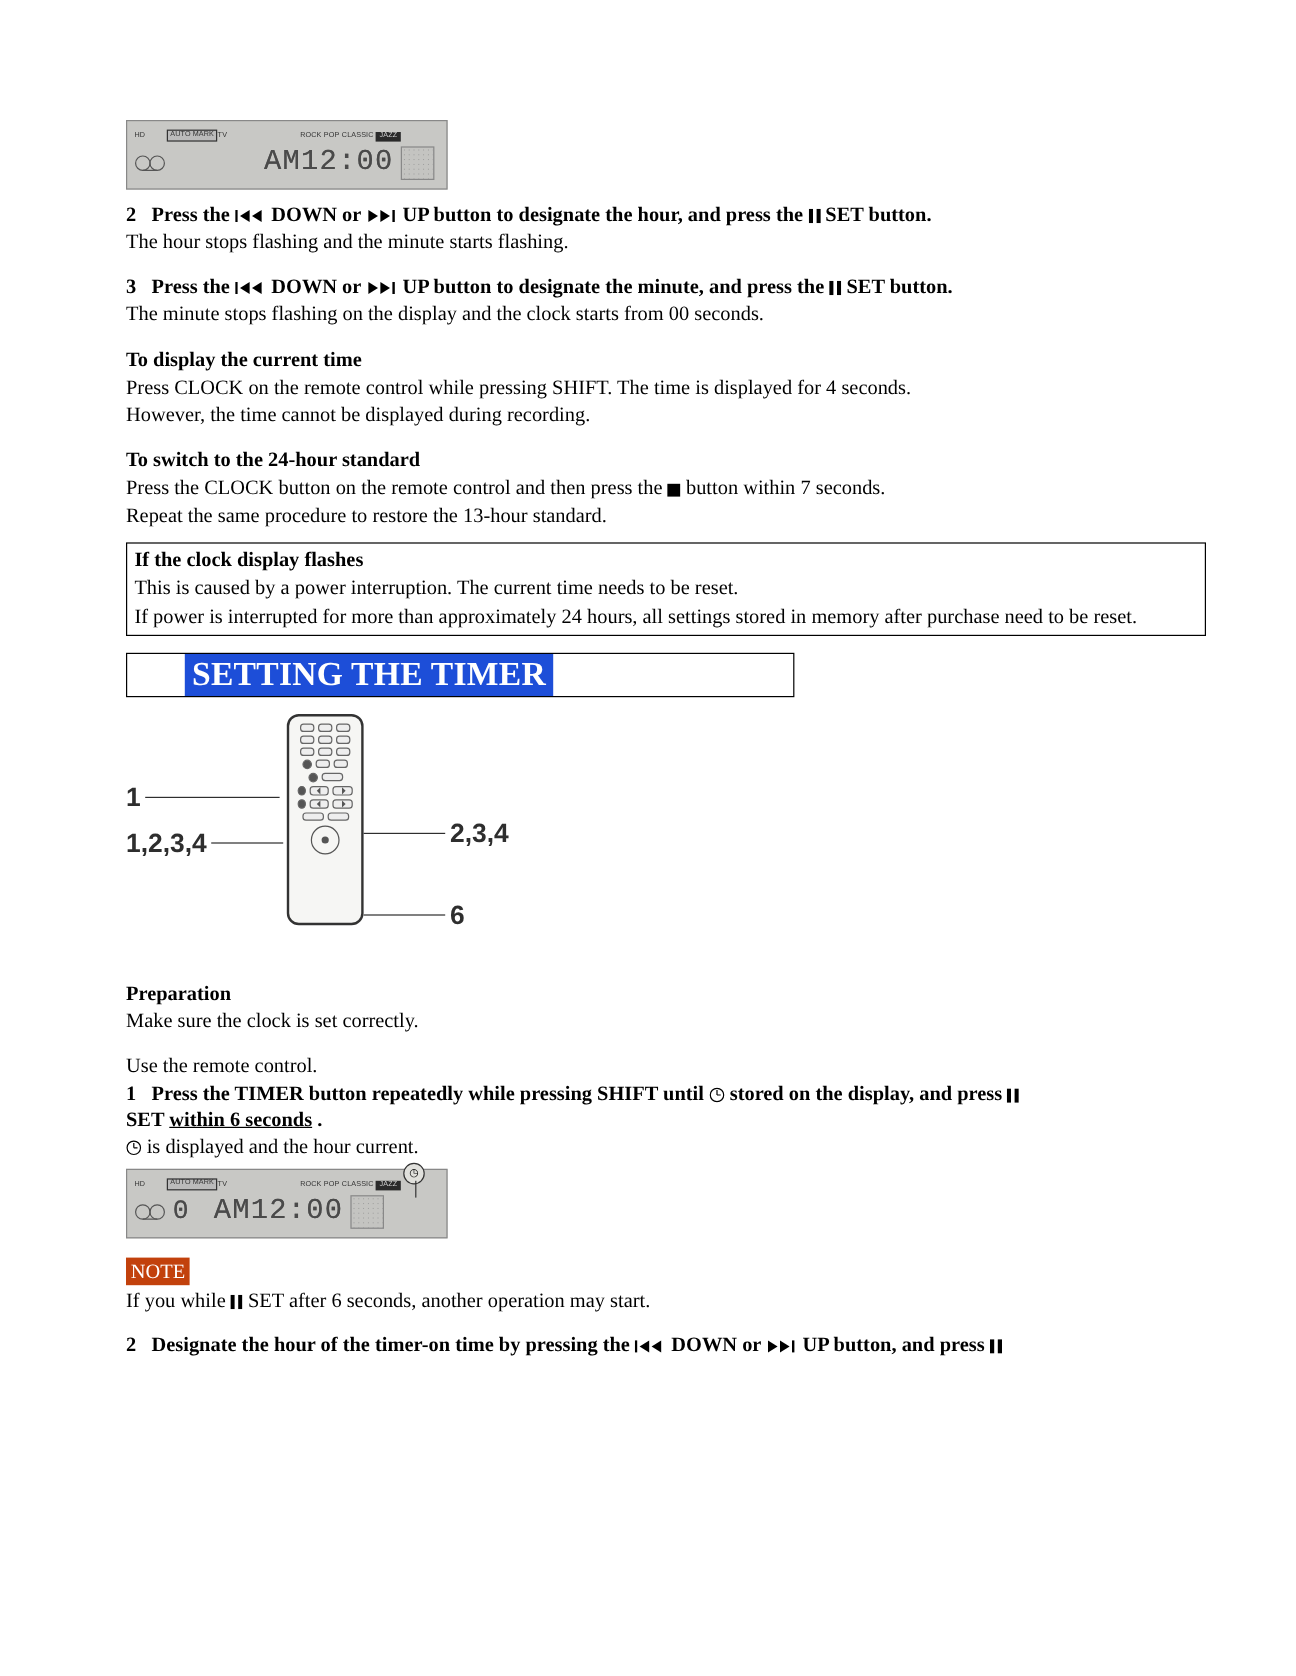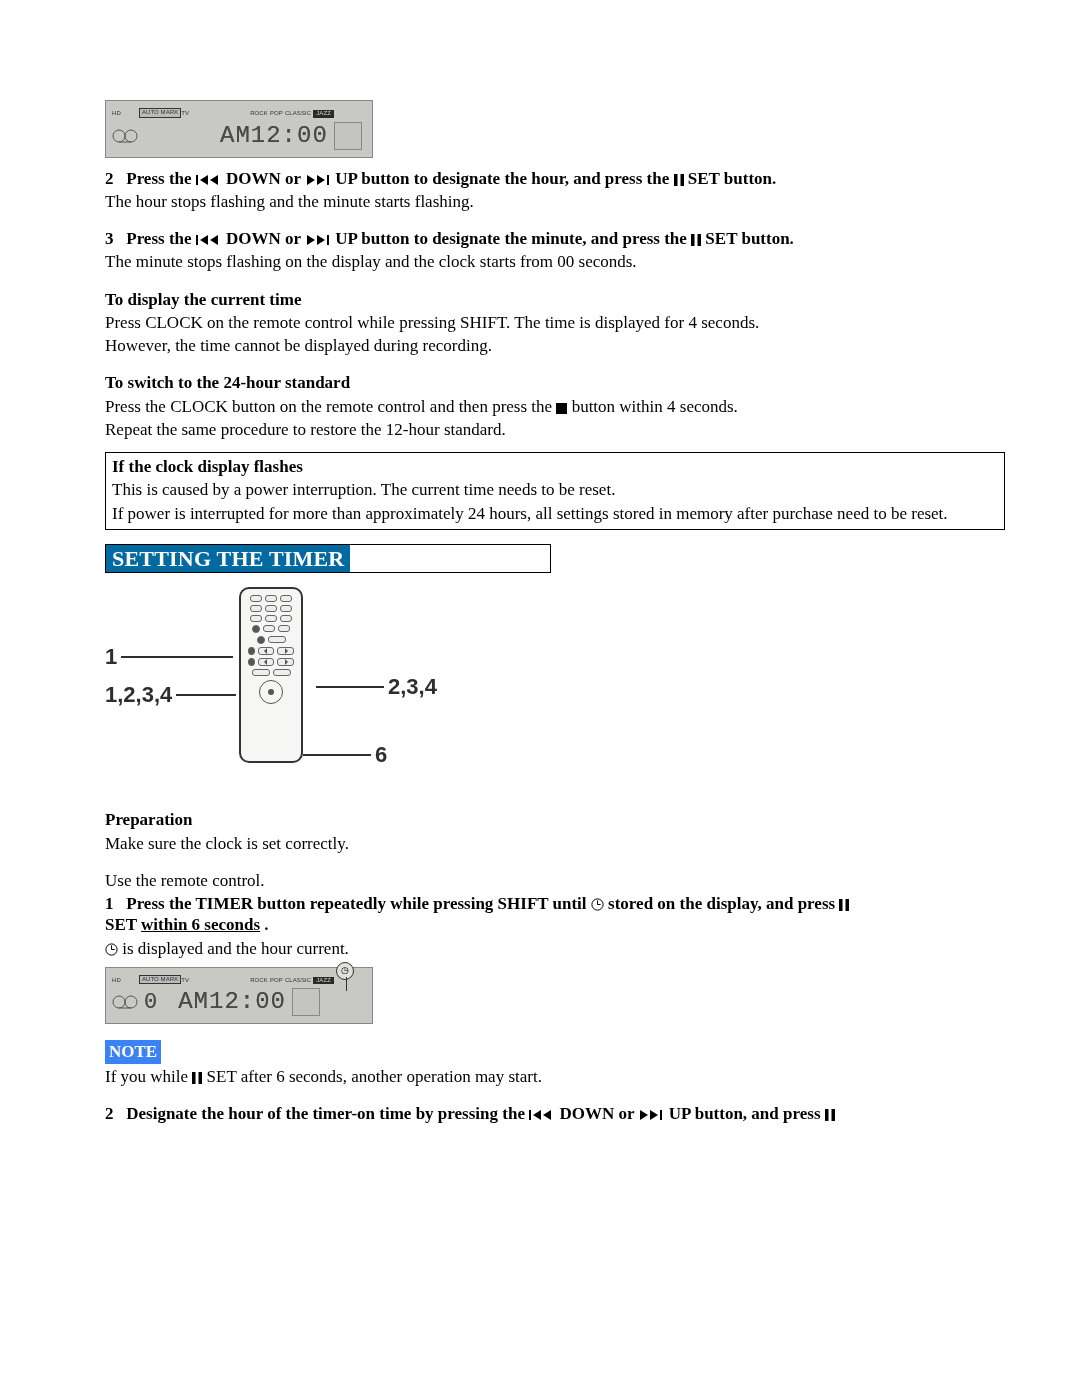--- a/index.html
+++ b/index.html
@@ -24,39 +24,40 @@
     padding: 3px 6px;
     margin-top: 12px;
   }
   .heading-block {
     display: inline-block;
     border: 1px solid #000;
     padding: 0;
     margin-bottom: 6px;
   }
   .heading-inner {
-    background: #0369a1;
+    background: #1d4ed8;
     color: #fff;
     font-weight: bold;
-    font-size: 22px;
+    font-size: 28px;
     padding: 0 6px;
     display: inline-block;
     letter-spacing: 0.2px;
+    margin-left: 48px;
   }
   .heading-space {
     display: inline-block;
     width: 200px;   
     height: 1px;
     vertical-align: middle;
   }
   .note-badge {
     display: inline-block;
-    background: #3b82f6;
+    background: #c2410c;
     color: #fff;
-    font-weight: bold;
+    font-weight: normal;
     padding: 1px 4px;
   }
   .underline { text-decoration: underline; }
 
   
   .display-figure {
     width: 268px;
     background: #c8c8c5;
     border: 1px solid #888;
     padding: 4px 4px 6px 4px;
@@ -309,23 +310,23 @@
 
   
   <p class="bold">To switch to the 24-hour standard</p>
   <p>
     <span>Press the CLOCK button on the remote control and then press the </span>
     <span class="icon-inline">
       <svg width="11" height="11" viewBox="0 0 11 11">
           <rect x="0" y="0" width="11" height="11" fill="#000"></rect>
         </svg>
     </span>
-    <span> button within 4 seconds.</span>
-  </p>
-  <p>Repeat the same procedure to restore the 12-hour standard.</p>
+    <span> button within 7 seconds.</span>
+  </p>
+  <p>Repeat the same procedure to restore the 13-hour standard.</p>
 
   
   <div class="bordered-note">
     <p class="bold">If the clock display flashes</p>
     <p>This is caused by a power interruption.  The current time needs to be reset.</p>
     <p>If power is interrupted for more than approximately 24 hours, all settings stored in memory after purchase need to be reset.</p>
   </div>
 
   <div class="section-gap"></div>
 
@@ -379,21 +380,21 @@
     </div>
 
     <div class="callout" style="left:0; top:60px;">
       <span>1</span>
       <div class="line" style="width:112px"></div>
     </div>
     <div class="callout" style="left:0; top:98px;">
       <span>1,2,3,4</span>
       <div class="line" style="width:60px"></div>
     </div>
-    <div class="callout" style="left:211px; top:90px;">
+    <div class="callout" style="left:198px; top:90px;">
       <div class="line" style="width:68px"></div>
       <span>2,3,4</span>
     </div>
     <div class="callout" style="left:198px; top:158px;">
       <div class="line" style="width:68px"></div>
       <span>6</span>
     </div>
   </div>
 
 

